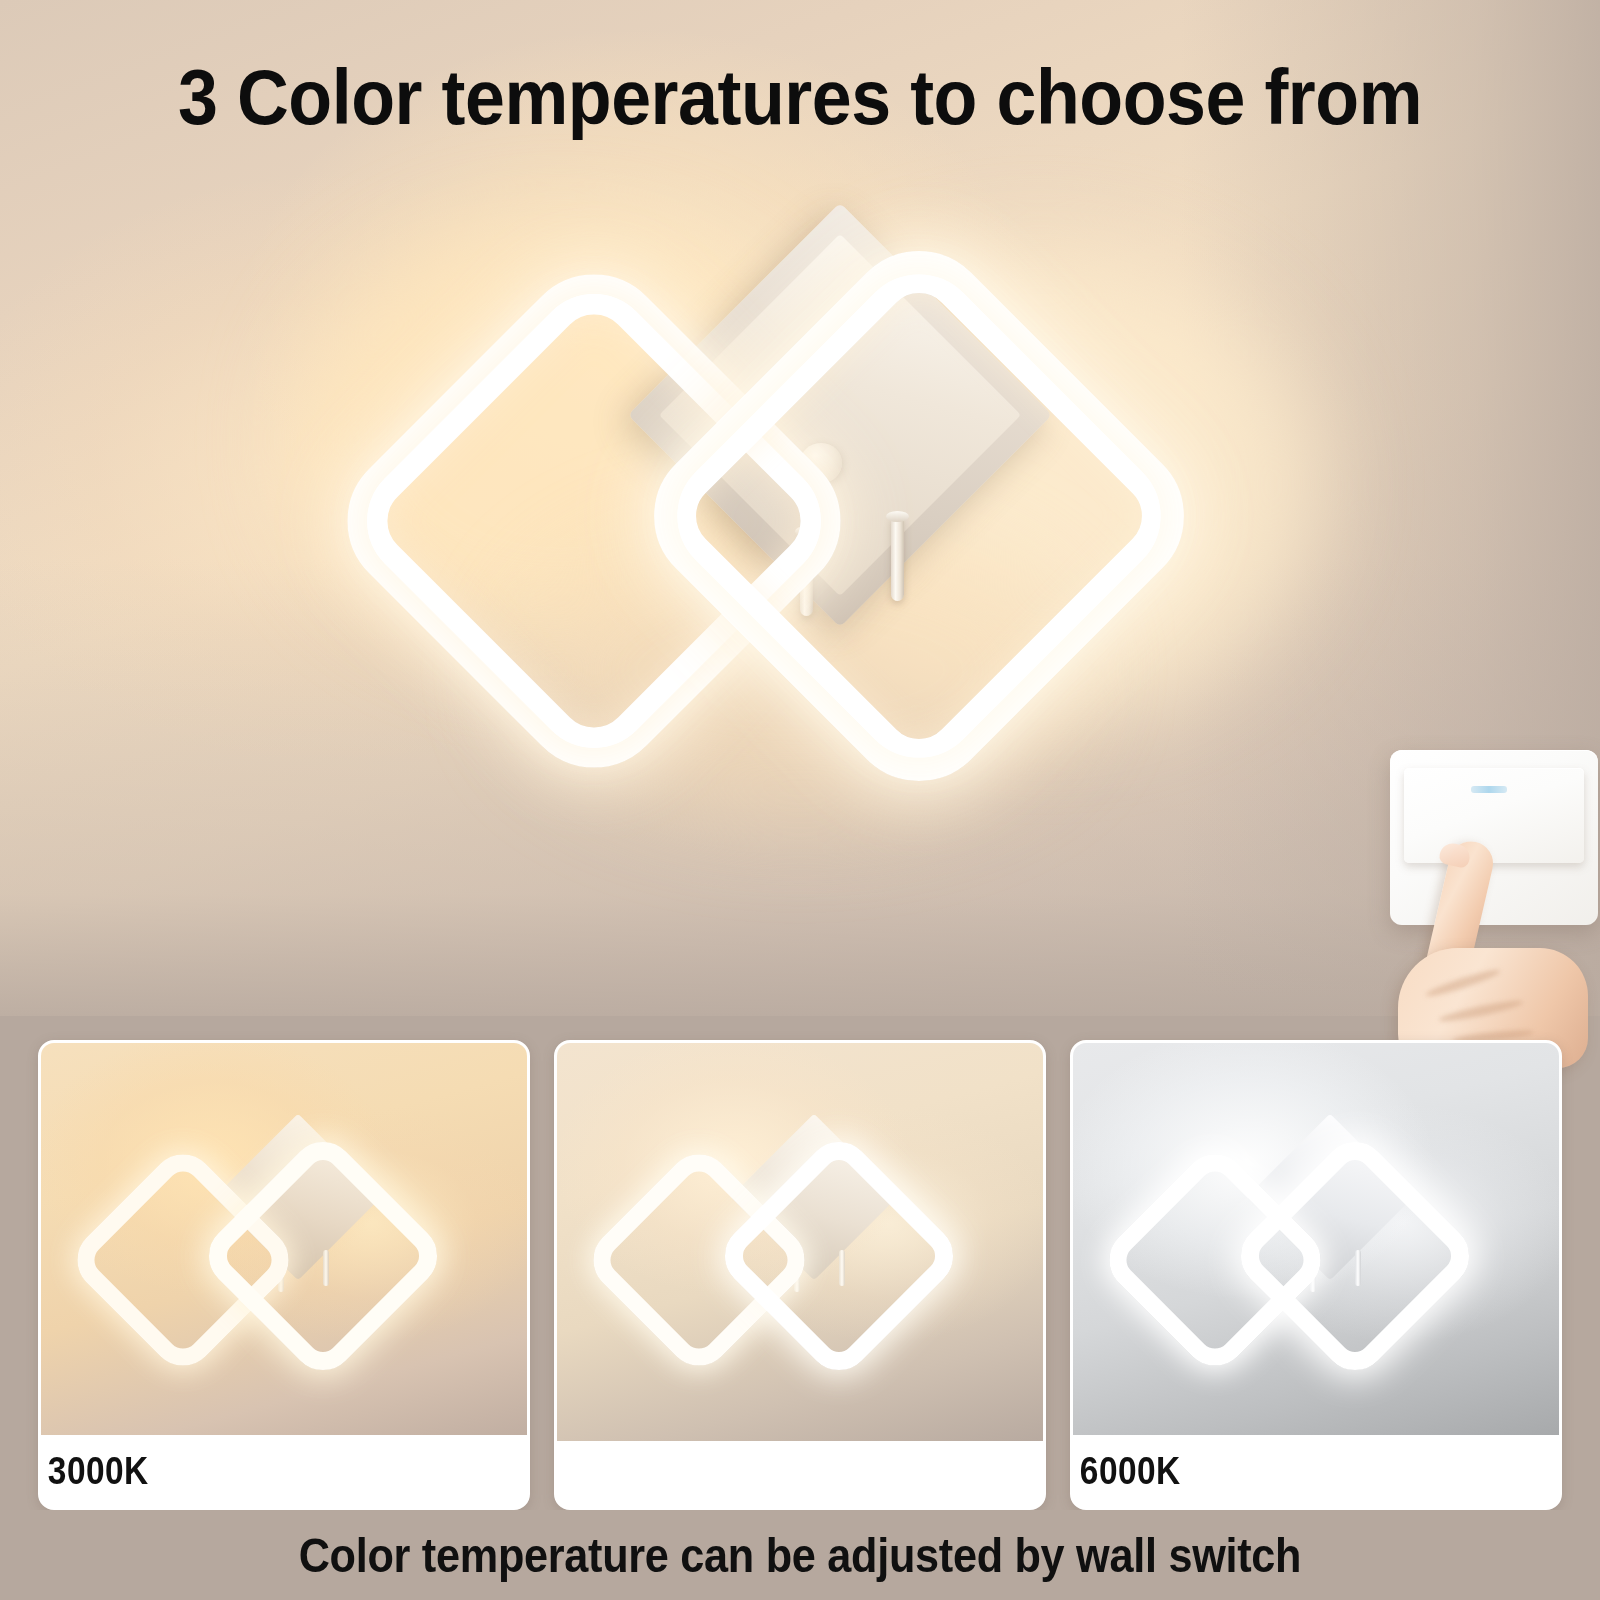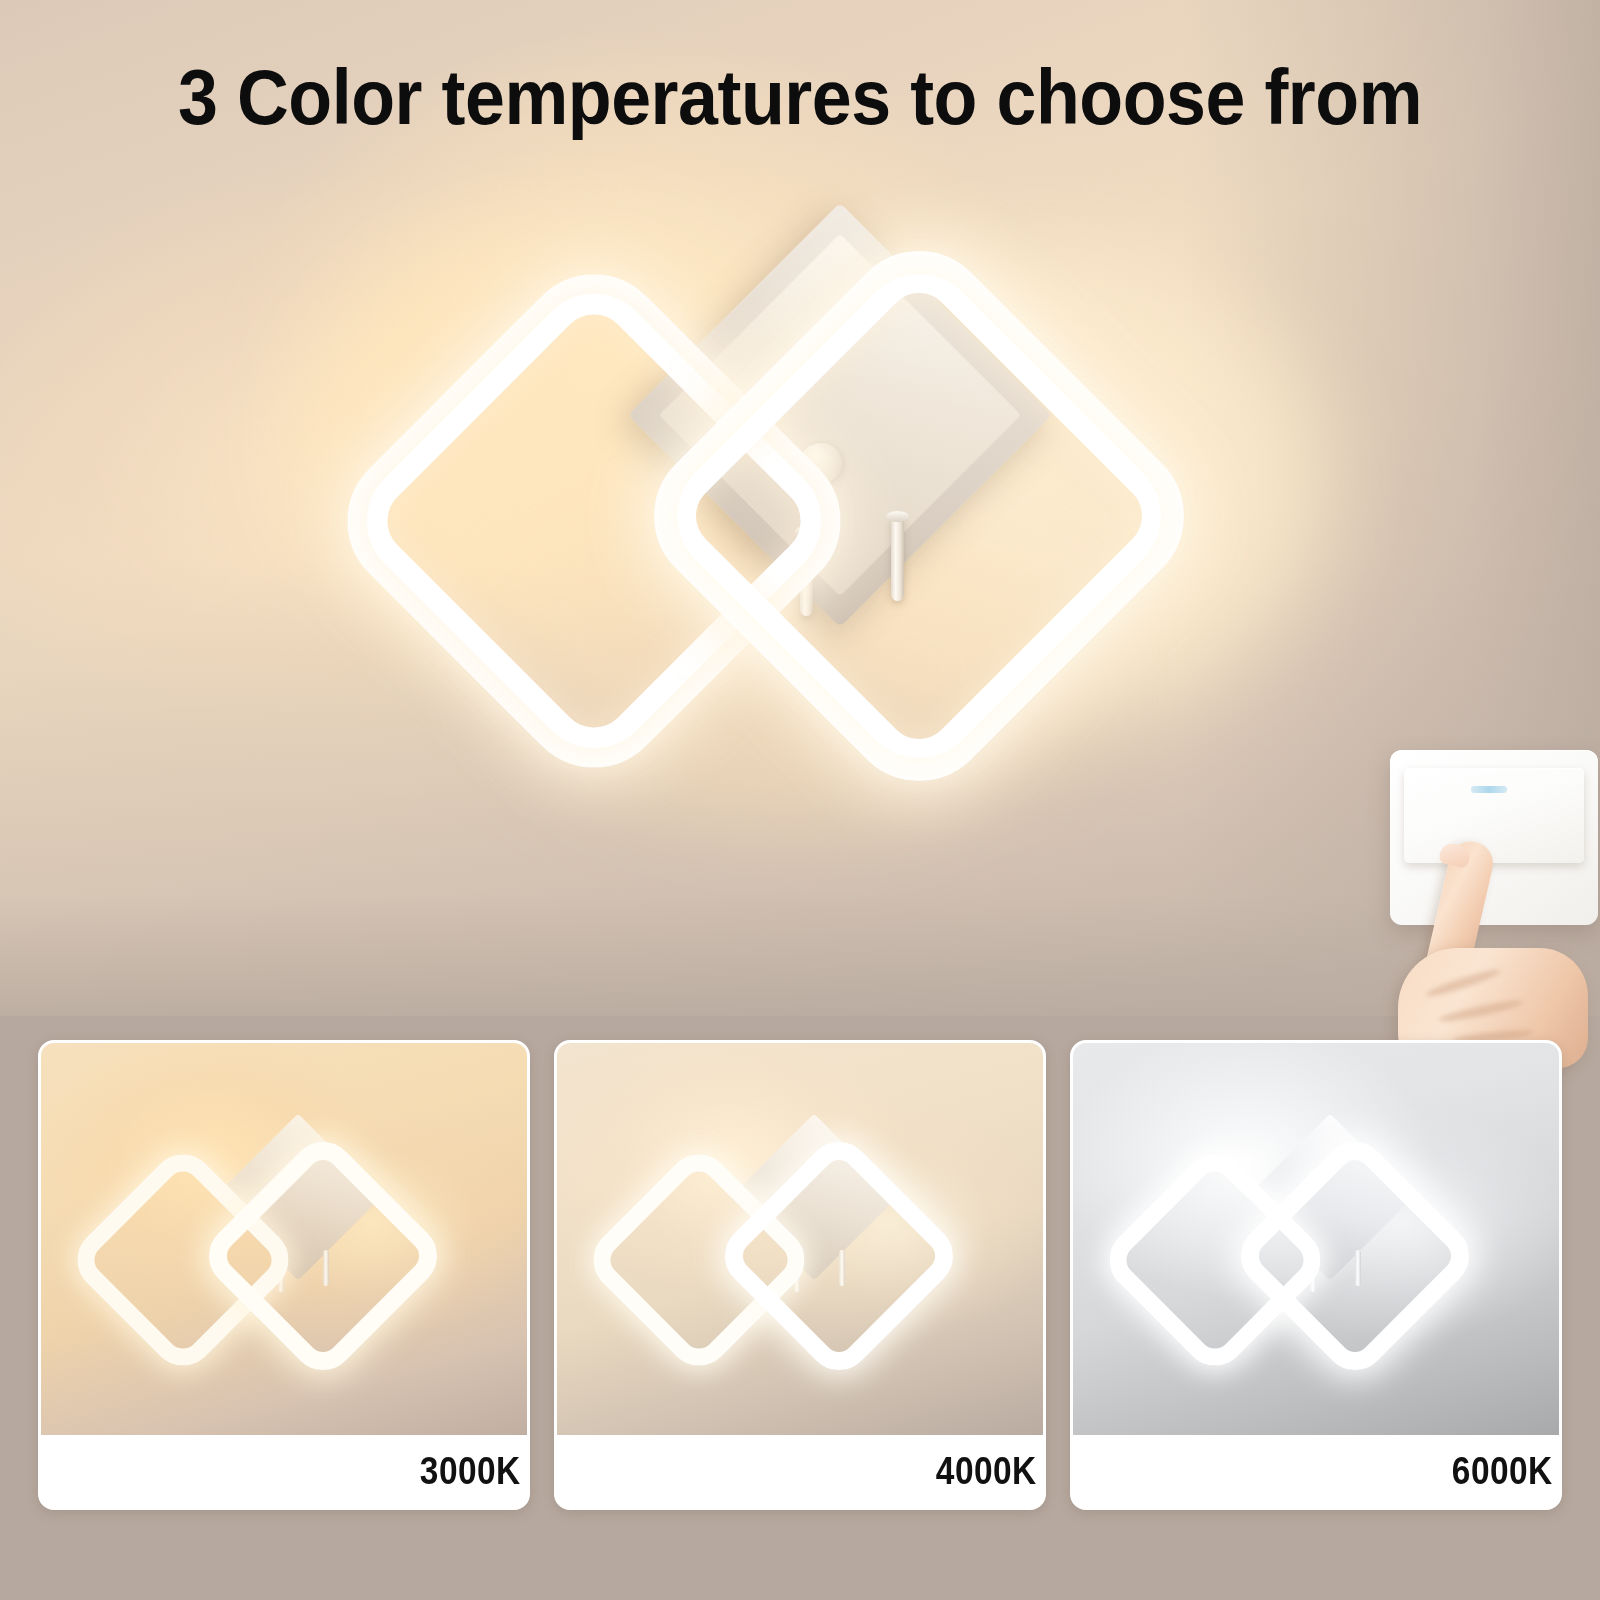--- a/index.html
+++ b/index.html
@@ -147,21 +147,21 @@
     border-radius:16px;
     background:#fff;
     border:3px solid #ffffff;
     box-sizing:border-box;
     overflow:hidden;
     box-shadow:0 3px 12px rgba(110,92,80,0.22);
   }
   .card-img{position:absolute;left:0;top:0;width:100%;height:398px;overflow:hidden;}
   .card-label{
     position:absolute;left:0;bottom:0;width:100%;height:72px;
-    background:#fff;display:flex;align-items:center;justify-content:flex-end;margin-top:32px;
+    background:#fff;display:flex;align-items:center;justify-content:flex-start;margin-top:32px;
   }
   .card-label span{
     font-size:38px;font-weight:700;color:#111;letter-spacing:0.5px;
     transform:scaleX(0.88);
   }
 
   
   .mini-wrap{position:absolute;left:50px;top:85px;width:392px;height:250px;}
   .mini-mount{
     position:absolute;left:148px;top:10px;width:118px;height:118px;
@@ -275,23 +275,20 @@
              radial-gradient(ellipse 210px 150px at 330px 180px, rgba(255,244,222,0.72) 0%, rgba(246,228,202,0.28) 50%, rgba(236,218,196,0) 80%),
              linear-gradient(165deg,#f3e4cf 0%,#f1e1c8 30%,#e9d9c0 55%,#cfc0b1 80%,#b8aaa0 100%);">
         <div class="mini-wrap">
           <div class="mini-mount" style="background:linear-gradient(150deg,#fcf7ef,#eae0d2 60%,#d6cab9);"></div>
           <div class="mini-pin" style="left:187px;top:128px;background:linear-gradient(to right,#eae1d2,#fffbf4,#ded4c4);"></div>
           <div class="mini-pin" style="left:232px;top:122px;background:linear-gradient(to right,#eae1d2,#fffbf4,#ded4c4);"></div>
           <div class="mini-ring" style="left:8px;top:48px;width:168px;height:168px;border-width:17px;border-color:#fffdf8;box-shadow:0 0 26px 6px rgba(255,250,236,0.92);"></div>
           <div class="mini-ring" style="left:142px;top:38px;width:180px;height:180px;border-width:18px;border-color:#ffffff;box-shadow:0 0 30px 7px rgba(255,252,243,0.94);"></div>
         </div>
       </div>
-      <div class="card-label">
-        <span>4000K</span>
-      </div>
     </div>
 
     <div class="card" style="left:1070px;text-decoration:underline;">
       <div class="card-img" style="background:
              radial-gradient(ellipse 240px 175px at 175px 120px, rgba(255,255,255,0.95) 0%, rgba(246,248,250,0.5) 48%, rgba(232,234,236,0) 78%),
              radial-gradient(ellipse 210px 150px at 330px 180px, rgba(252,253,255,0.75) 0%, rgba(238,240,243,0.3) 50%, rgba(226,228,231,0) 80%),
              linear-gradient(165deg,#e8e9eb 0%,#e2e4e6 28%,#d5d7d9 55%,#bcbec0 80%,#a6a8aa 100%);">
         <div class="mini-wrap">
           <div class="mini-mount" style="background:linear-gradient(150deg,#fdfdfe,#e7e9ec 60%,#cdcfd2);"></div>
           <div class="mini-pin" style="left:187px;top:128px;background:linear-gradient(to right,#dfe1e4,#ffffff,#cfd1d4);"></div>
@@ -299,14 +296,17 @@
           <div class="mini-ring" style="left:8px;top:48px;width:168px;height:168px;border-width:17px;border-color:#ffffff;box-shadow:0 0 26px 7px rgba(255,255,255,0.95);"></div>
           <div class="mini-ring" style="left:142px;top:38px;width:180px;height:180px;border-width:18px;border-color:#ffffff;box-shadow:0 0 32px 8px rgba(255,255,255,0.97);"></div>
         </div>
       </div>
       <div class="card-label">
         <span>6000K</span>
       </div>
     </div>
   </div>
 
+  <div class="caption-bar">
+    <div class="caption-text">Color temperature can be adjusted by wall switch</div>
+  </div>
 
 </div>
 
 </body></html>

